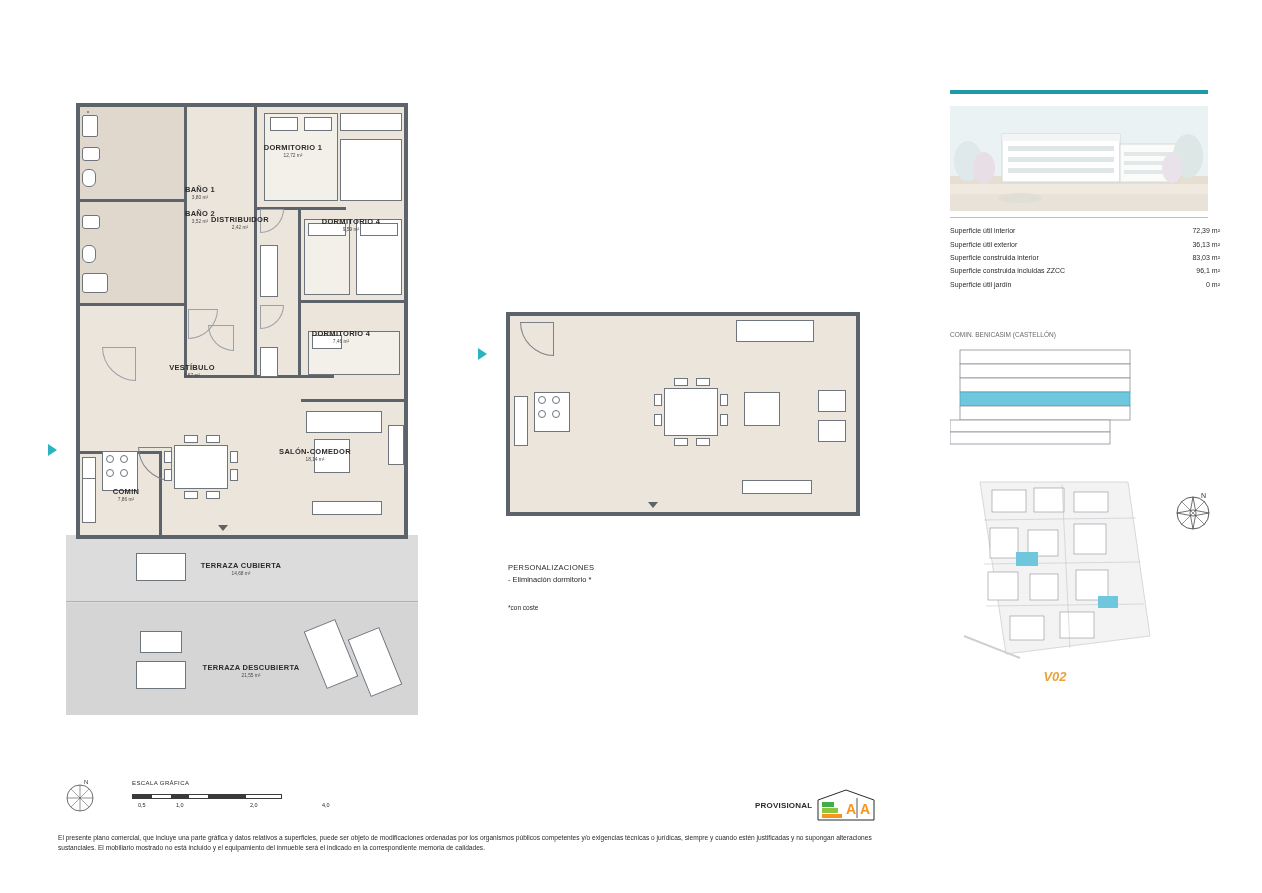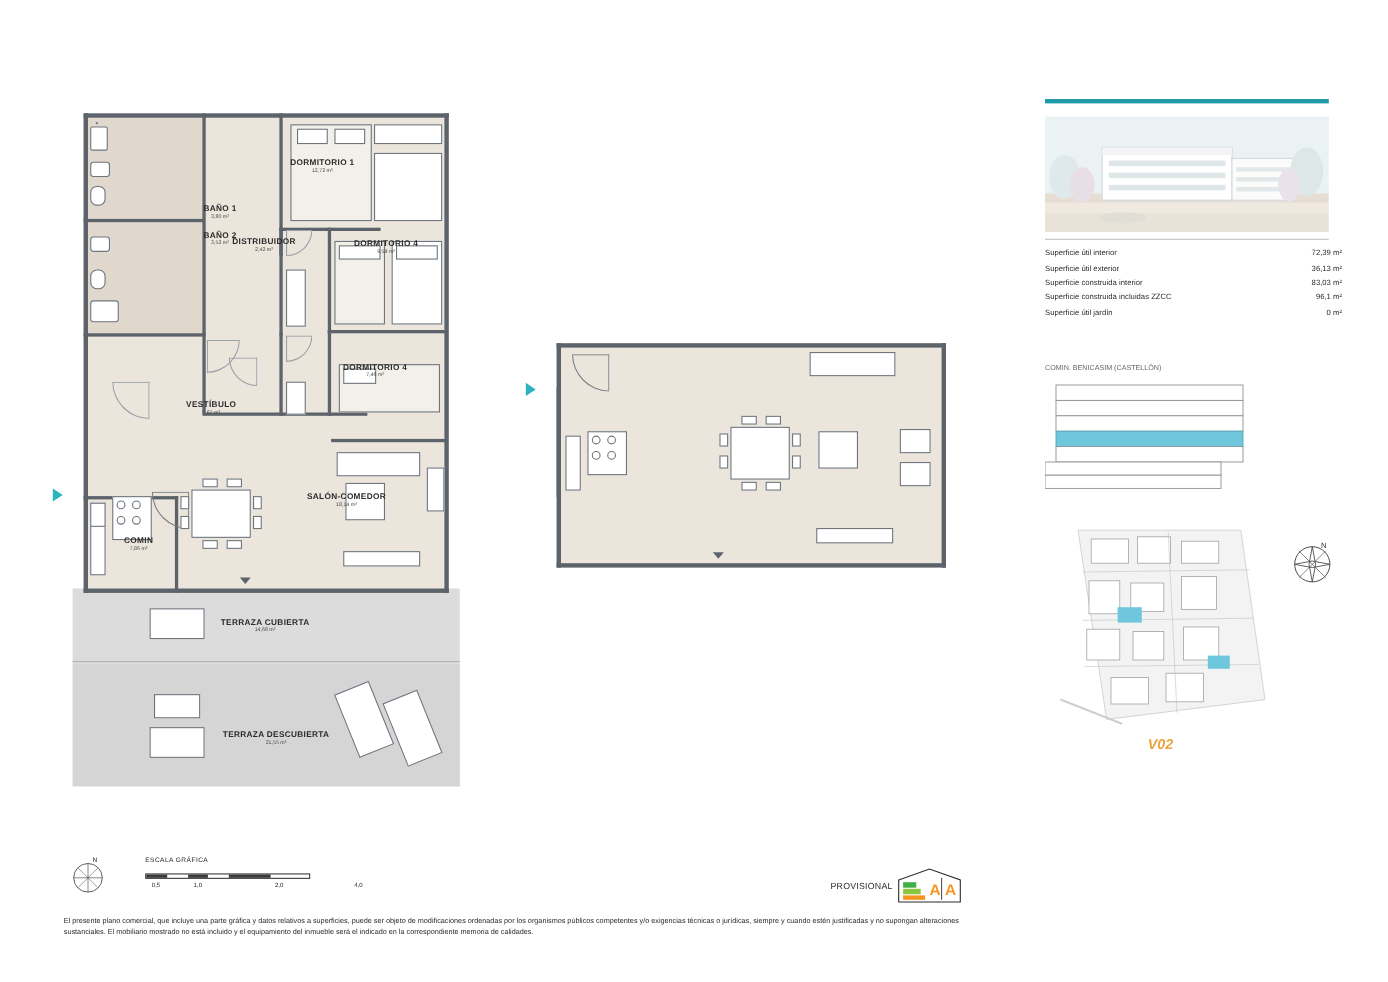--- a/index.html
+++ b/index.html
@@ -73,21 +73,21 @@
   
   #scale { position:absolute; left:60px; top:780px; width:300px; }
   .scale-title { font-size:6px; letter-spacing:.4px; margin-left:72px; }
   .scale-bar { position:absolute; left:72px; top:14px; width:150px; height:5px; border:.7px solid #3a3a3a; }
   .scale-bar i { position:absolute; top:0; height:100%; background:#3a3a3a; }
   .scale-ticks { position:absolute; left:66px; top:22px; width:180px; font-size:5.5px; }
   .scale-ticks span { position:absolute; }
 
   
   #prov { position:absolute; left:755px; top:788px; display:flex; align-items:center; gap:4px; }
-  .prov-txt { font-size:8px; font-weight:400; letter-spacing:.2px; color:#2b2b2b; }
+  .prov-txt { font-size:8px; font-weight:700; letter-spacing:.2px; color:#2b2b2b; }
   .energy { width:62px; height:34px; position:relative; }
 
   
   #legal { position:absolute; left:58px; top:833px; width:820px; font-size:6.6px; line-height:1.55; color:#2b2b2b; }
 </style>
 </head>
 <body>
 
 <div class="sheet">
 
@@ -263,20 +263,25 @@
 
     <div class="furn" style="left:248px; top:20px; width:78px; height:22px;"></div>
     <div class="furn" style="left:256px; top:92px; width:36px; height:34px;"></div>
     <div class="furn" style="left:254px; top:180px; width:70px; height:14px;"></div>
     <div class="furn" style="left:330px; top:90px; width:28px; height:22px;"></div>
     <div class="furn" style="left:330px; top:120px; width:28px; height:22px;"></div>
 
     <div style="position:absolute;left:160px;top:202px;width:0;height:0;border-left:5px solid transparent;border-right:5px solid transparent;border-top:6px solid #5c636b;"></div>
   </div>
 
+  <div id="perso">
+    <div class="p-title">PERSONALIZACIONES</div>
+    <div class="p-line">- Eliminación dormitorio *</div>
+    <div class="p-note">*con coste</div>
+  </div>
 
   <div id="right-col" class="abs">
 
     <div class="rule-top"></div>
 
     <div class="render">
       <svg width="258" height="105" viewBox="0 0 258 105">
         <rect x="0" y="0" width="258" height="105" fill="#eaf2f4"></rect>
         <rect x="0" y="72" width="258" height="33" fill="#efe9e0"></rect>
         <path d="M0 70 L258 70 L258 78 L0 78 Z" fill="#e6ded2"></path>

